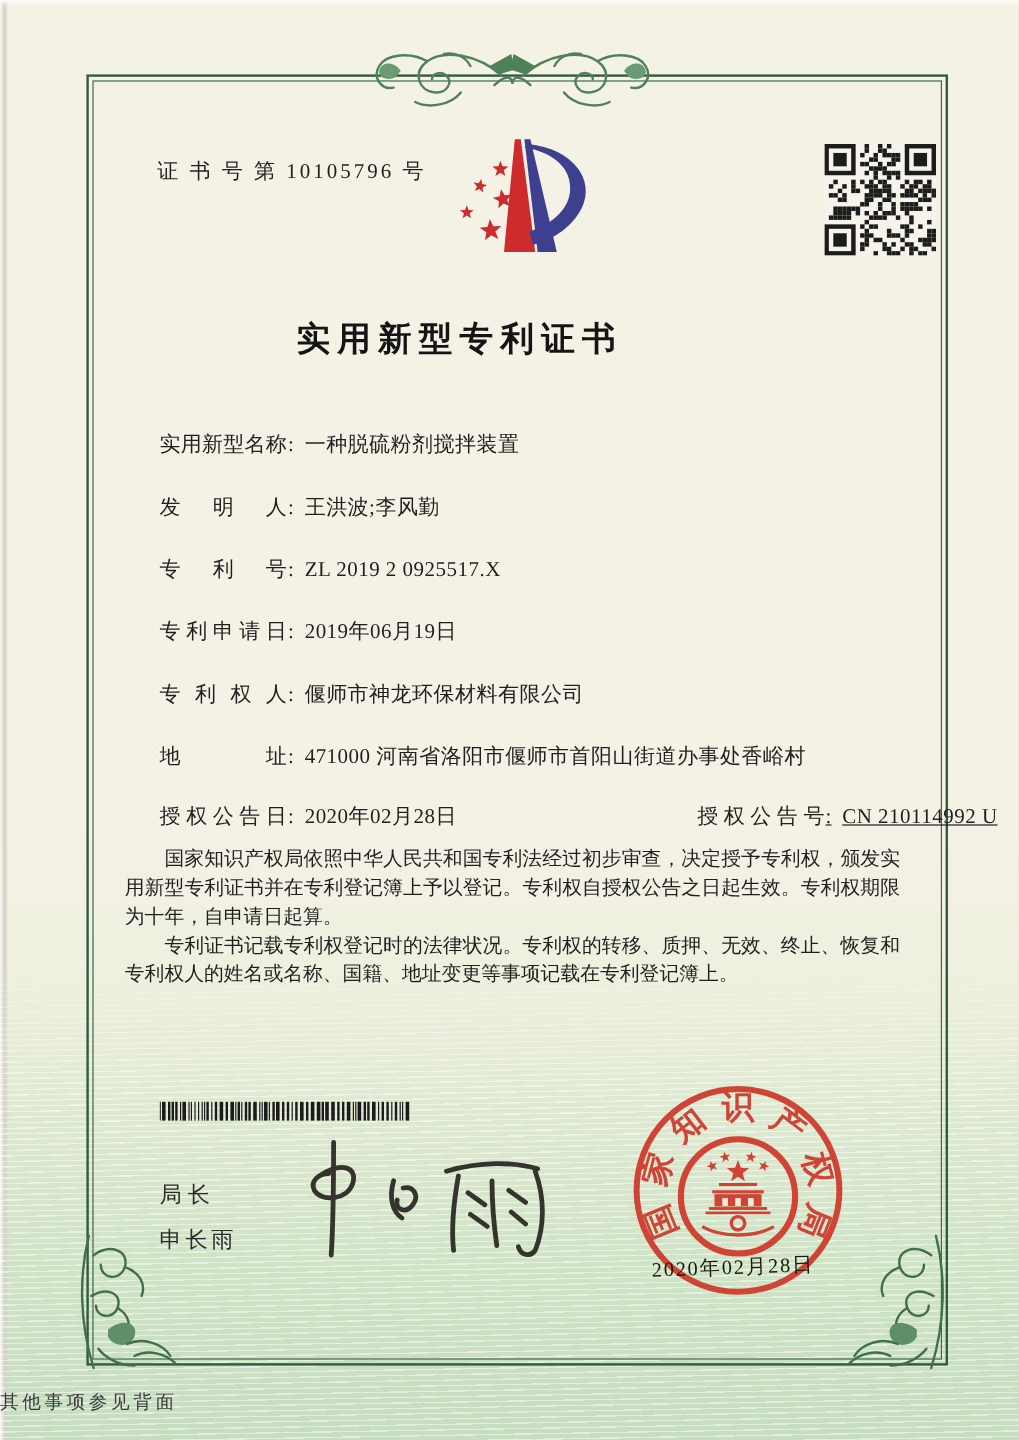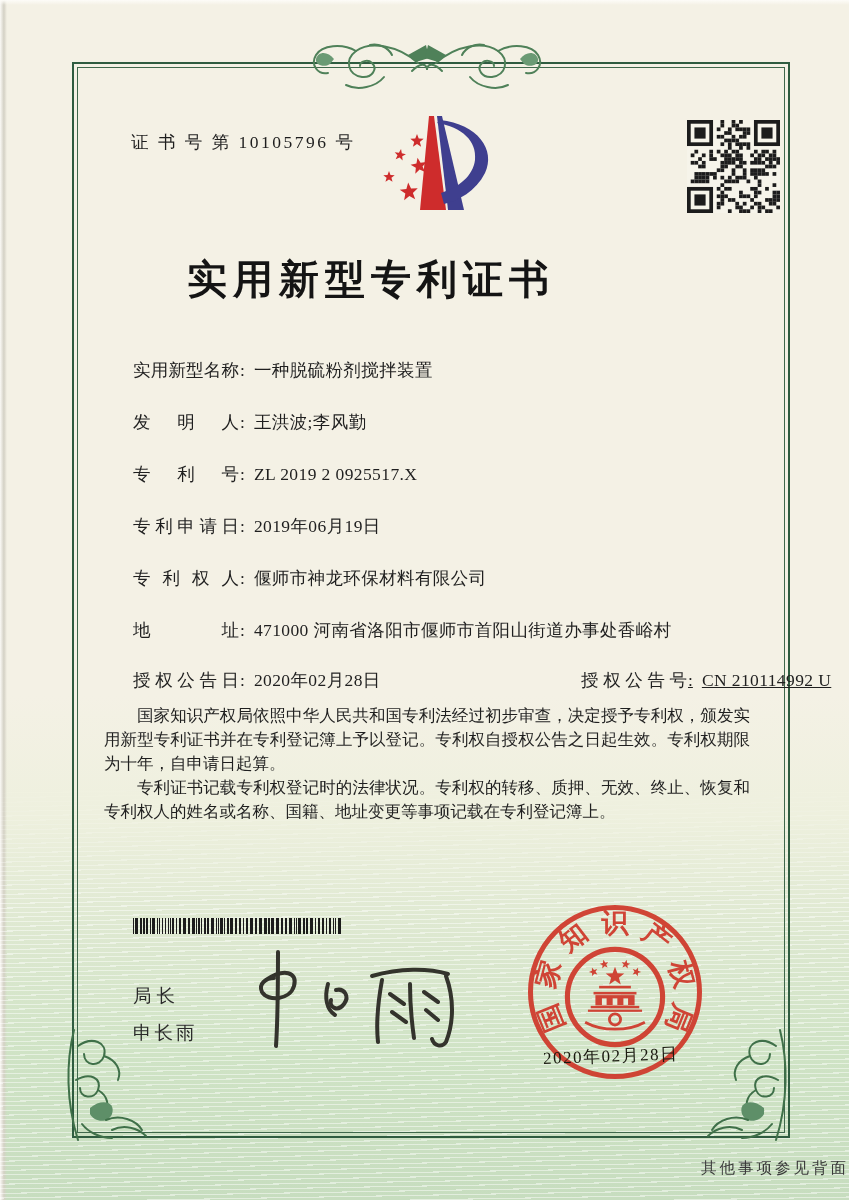--- a/index.html
+++ b/index.html
@@ -14,22 +14,22 @@
     background:linear-gradient(#fdfcf8,rgba(244,241,229,0));}
   .waves{position:absolute;left:0;right:0;top:788px;height:412px;opacity:.55;
     background:repeating-linear-gradient(179deg,rgba(255,255,255,.85) 0 1.1px,rgba(0,0,0,0) 1.1px 4.6px);
     -webkit-mask-image:linear-gradient(to bottom,transparent,#000 28%);
     mask-image:linear-gradient(to bottom,transparent,#000 28%);}
   .frame{position:absolute;left:72px;top:62px;width:714px;height:1072px;border:2.5px solid #2f5c40;}
   .frame-inner{position:absolute;left:3px;top:3px;right:3px;bottom:3px;border:1px solid #40684c;}
   .cert-no{position:absolute;left:131px;top:130px;font-size:17.5px;letter-spacing:2.5px;color:#1e1e1e;}
   .logo{position:absolute;left:372px;top:110px;}
   .qr{position:absolute;left:687px;top:120px;}
-  .title{position:absolute;left:0;top:248px;width:734px;margin:4px;text-align:center;
-    font-size:40px;font-weight:bold;letter-spacing:6px;color:#141414;}
+  .title{position:absolute;left:0;top:248px;width:734px;margin:16px;text-align:center;
+    font-size:28px;font-weight:bold;letter-spacing:6px;color:#141414;}
   .frow{position:absolute;left:133px;font-size:17.5px;white-space:nowrap;color:#1f1f1f;}
   .flabel{display:inline-block;width:106px;text-align:justify;text-align-last:justify;}
   .colon{margin:0 9px 0 1px;}
   .fval{letter-spacing:.4px;}
   .grant2{position:absolute;left:448px;top:0;text-decoration:underline;}
   .bodytext{position:absolute;left:104px;top:704px;width:646px;font-size:16.5px;
     line-height:24px;text-align:justify;color:#1f1f1f;}
   .bodytext p{margin:0;text-indent:2em;}
   .barcode{position:absolute;left:133px;top:918px;}
   .signer-title{position:absolute;left:133px;top:983px;font-size:18.5px;letter-spacing:5px;color:#2a2a2a;}
@@ -37,21 +37,21 @@
   .signature{position:absolute;left:232px;top:946px;}
   .seal{position:absolute;left:528px;top:905px;width:174px;height:174px;opacity:.93;}
   .seal-ring{position:absolute;left:0;top:0;width:164px;height:164px;border:5px solid #cf382a;border-radius:50%;}
   .sealch{position:absolute;left:50%;top:50%;font-size:27px;font-weight:bold;color:#cf382a;
     font-family:"Liberation Serif","DejaVu Serif",serif;}
   .emblem{position:absolute;left:31px;top:36px;}
   .seal-date{position:absolute;left:543px;top:1044px;width:170px;font-size:17px;letter-spacing:1.5px;
     color:#19190f;transform:rotate(-2deg);}
   .page-no{position:absolute;left:0;top:1104px;width:849px;text-align:center;font-size:14.5px;
     letter-spacing:1px;color:#2a2a2a;}
-  .back-note{position:absolute;left:0;top:1158px;width:849px;text-align:right;font-size:15.5px;
+  .back-note{position:absolute;left:0;top:1158px;width:849px;text-align:left;font-size:15.5px;
     letter-spacing:3px;color:#3a3a3a;}
   .orn-top{position:absolute;left:292px;top:33px;}
   .orn-bl{position:absolute;left:62px;top:1028px;}
   .orn-br{position:absolute;left:702px;top:1028px;transform:scaleX(-1);}
 </style>
 </head>
 <body>
 
 <div class="page">
   <div class="edge-l"></div>

